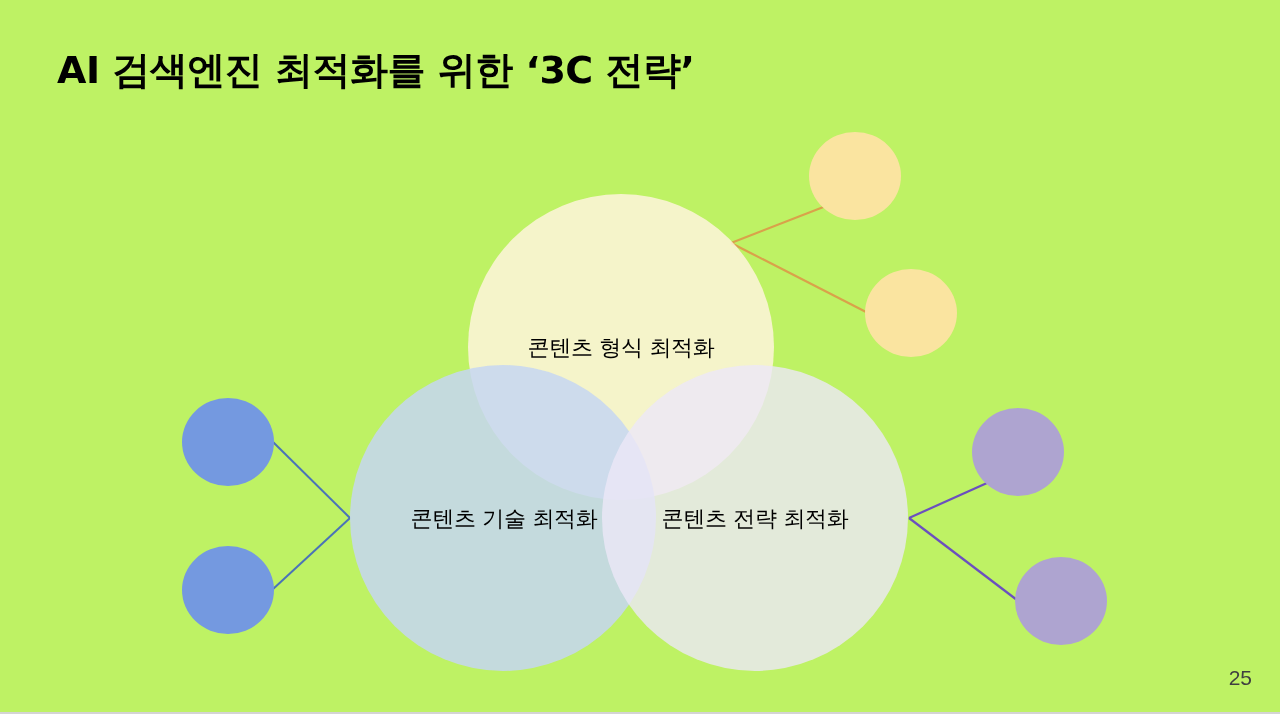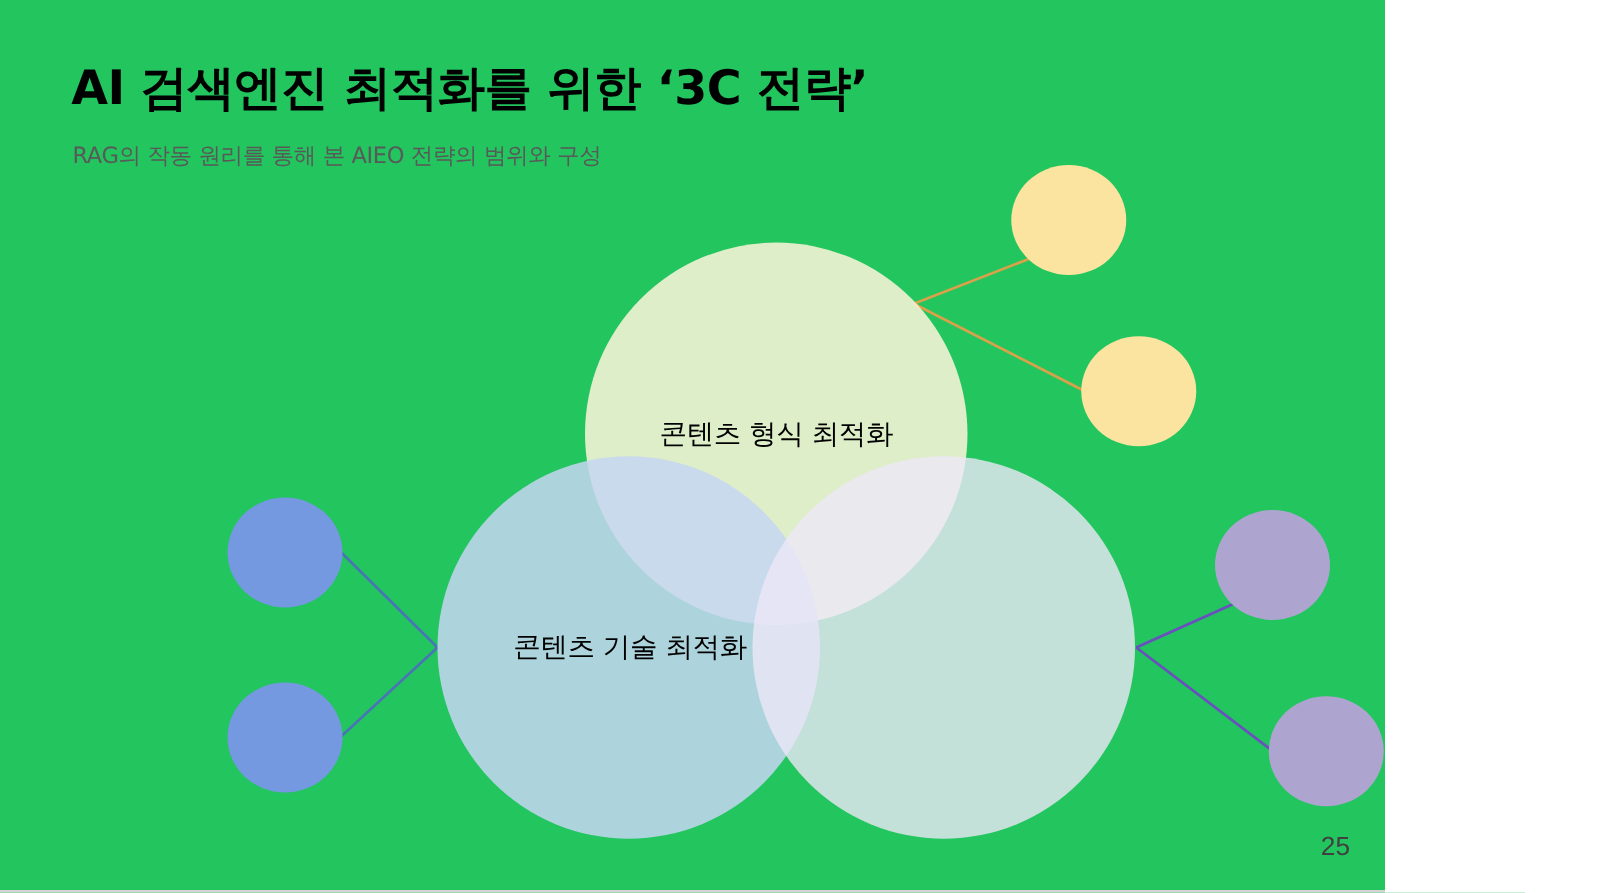--- a/index.html
+++ b/index.html
@@ -10,23 +10,23 @@
     body {
       width: 1280px;
       height: 714px;
       position: relative;
       overflow: hidden;
       font-family: "DejaVu Sans", "Liberation Sans", sans-serif;
     }
     .slide {
       position: absolute;
       left: 0; top: 0;
-      width: 1108px;
+      width: 1280px;
       height: 714px;
-      background: #22c55e;
+      background: #bef264;
       border-bottom: 2px solid #d4d4d4;
       box-sizing: border-box;
       text-align: center;
     }
     .title {
       position: absolute;
       left: 57px;
       top: 44px;
       font-size: 38px;
       font-weight: bold;
@@ -67,21 +67,20 @@
       font-size: 21px;
       color: #404040;
       font-family: "Liberation Sans", sans-serif;
     }
   </style>
 </head>
 <body>
 
 <div class="slide">
   <div class="title">AI 검색엔진 최적화를 위한 ‘3C 전략’</div>
-  <div class="subtitle">RAG의 작동 원리를 통해 본 AIEO 전략의 범위와 구성</div>
 
   <svg class="diagram" width="1280" height="714" viewBox="0 0 1280 714" xmlns="http://www.w3.org/2000/svg">
 
     <g>
       <line x1="731" y1="243" x2="826" y2="206" stroke="#D9A24A" stroke-width="2.2"></line>
       <line x1="731" y1="243" x2="868" y2="313" stroke="#D9A24A" stroke-width="2.2"></line>
     </g>
     <g>
       <line x1="350" y1="518" x2="272" y2="441" stroke="#4A73B8" stroke-width="2"></line>
       <line x1="350" y1="518" x2="272" y2="590" stroke="#4A73B8" stroke-width="2"></line>
@@ -100,15 +99,16 @@
 
     <ellipse cx="228" cy="442" rx="46" ry="44" fill="#7499E0"></ellipse>
     <ellipse cx="228" cy="590" rx="46" ry="44" fill="#7499E0"></ellipse>
 
     <ellipse cx="1018" cy="452" rx="46" ry="44" fill="#AEA4D0"></ellipse>
     <ellipse cx="1061" cy="601" rx="46" ry="44" fill="#AEA4D0"></ellipse>
   </svg>
 
   <div class="circle-label" style="left:621px; top:348px;">콘텐츠 형식 최적화</div>
   <div class="circle-label" style="left:504px; top:519px;">콘텐츠 기술 최적화</div>
+  <div class="circle-label" style="left:755px; top:519px;">콘텐츠 전략 최적화</div>
 
   <div class="page-number">25</div>
 </div>
 
 </body></html>

